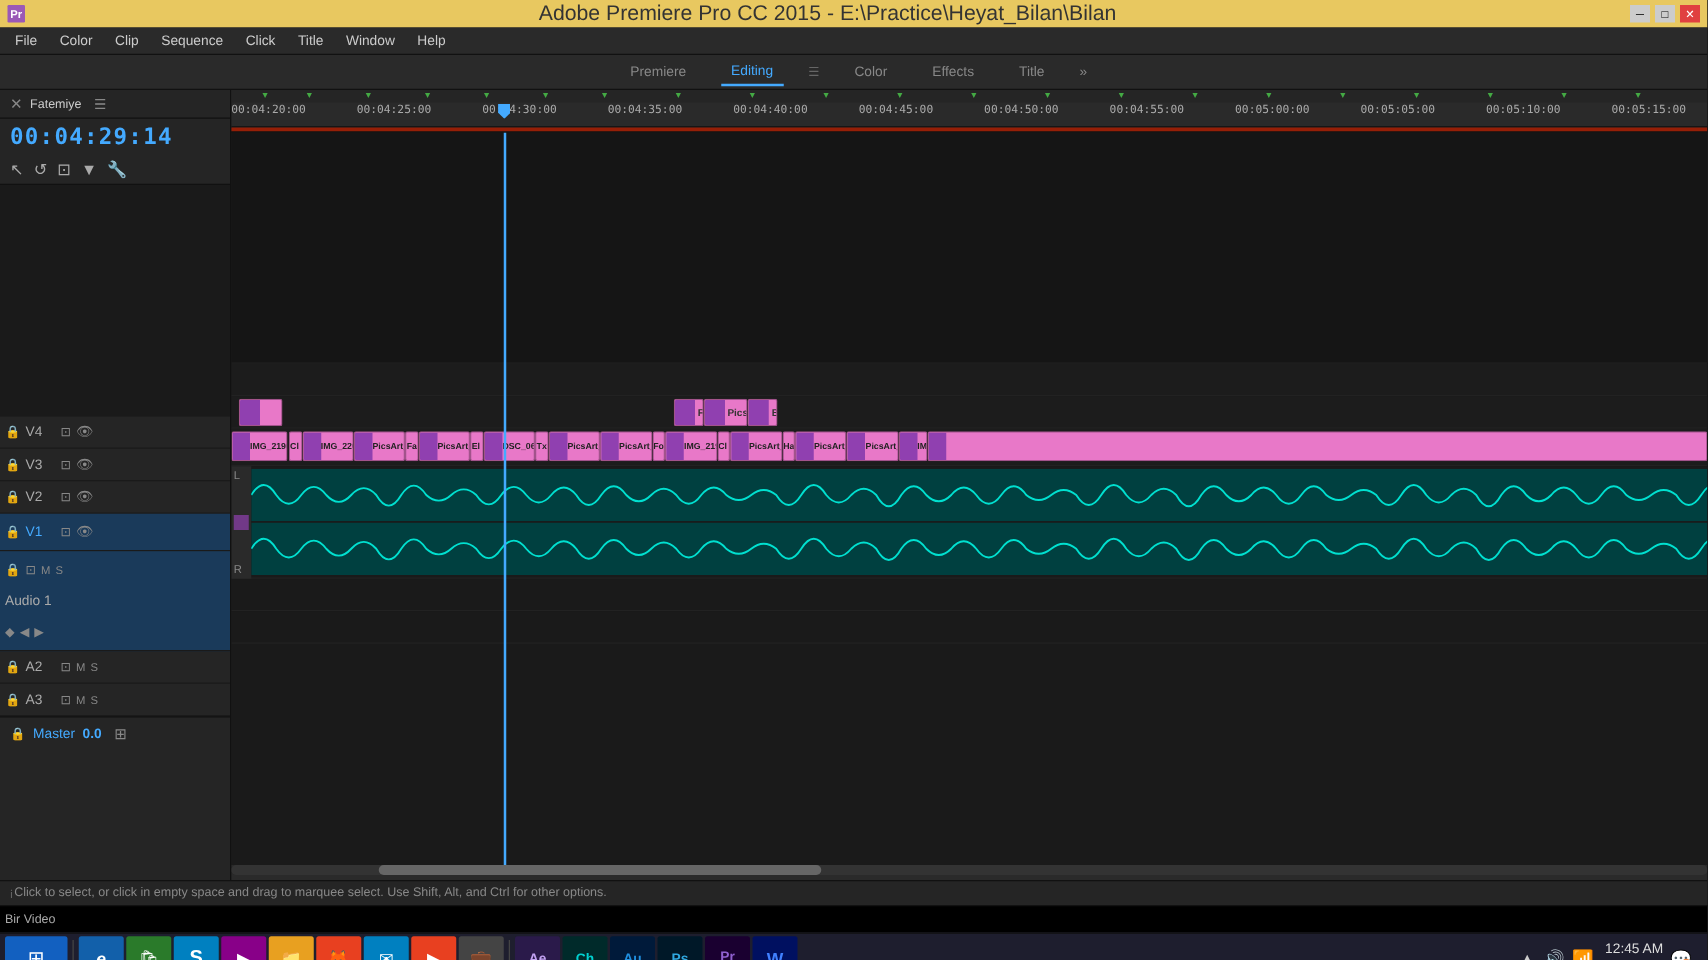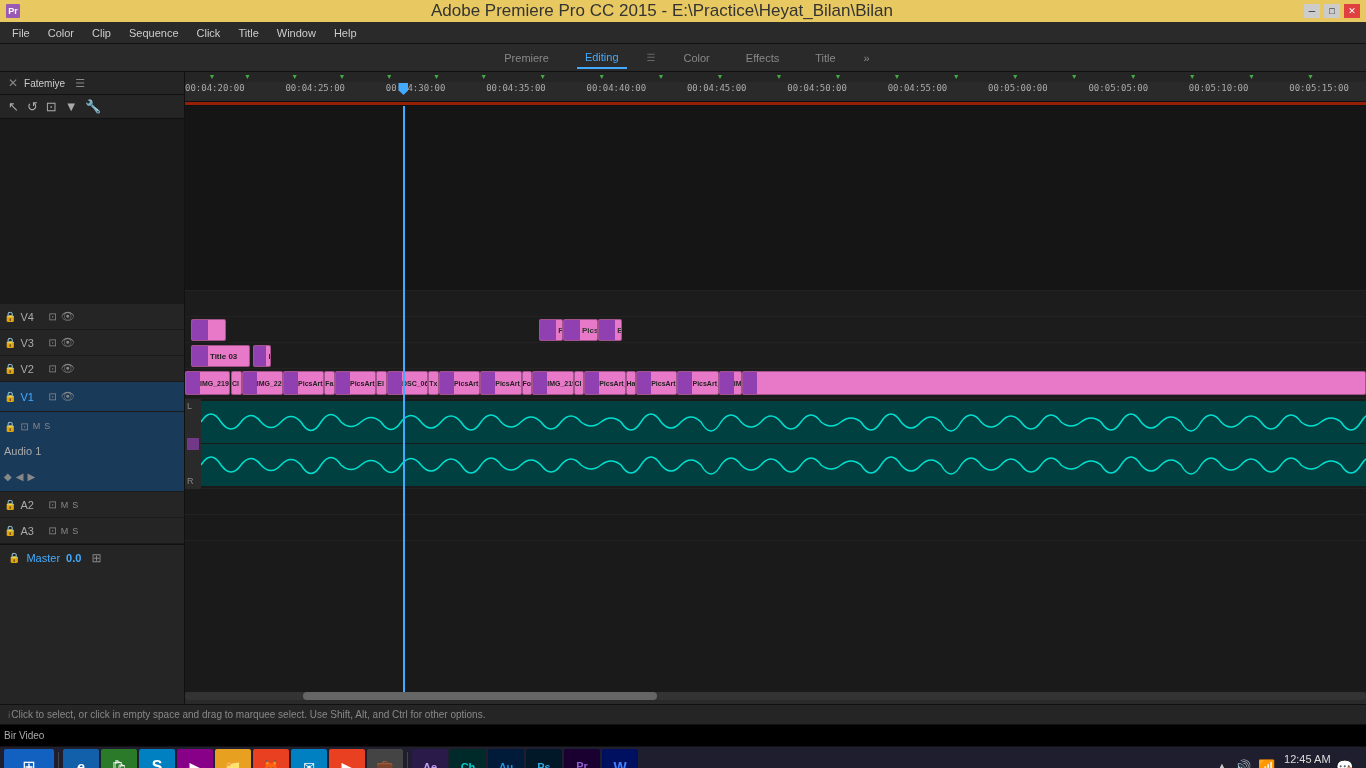--- a/index.html
+++ b/index.html
@@ -317,20 +317,21 @@
 </div>
 
 <div id="main">
 
   <div id="left-panel">
     <div id="seq-header">
       <span class="close-x">✕</span>
       <span class="seq-name">Fatemiye</span>
       <span class="menu-icon">☰</span>
     </div>
+    <div id="timecode">00:04:29:14</div>
     <div id="seq-tools">
       <span class="tool-btn">↖</span>
       <span class="tool-btn">↺</span>
       <span class="tool-btn">⊡</span>
       <span class="tool-btn">▼</span>
       <span class="tool-btn">🔧</span>
     </div>
 
     <div id="track-headers">
 
@@ -476,30 +477,20 @@
         <div class="clip clip-pink" style="left:32%;width:3%;top:2px;height:22px;">
           <div class="clip-thumb" style="width:16px;height:100%;background:#9040b0;flex-shrink:0;"></div>
           <span style="font-size:8px;color:#333;">PicsA</span>
         </div>
         <div class="clip clip-pink" style="left:35%;width:2%;top:2px;height:22px;">
           <div class="clip-thumb" style="width:16px;height:100%;background:#9040b0;flex-shrink:0;"></div>
           <span style="font-size:8px;color:#333;">Bla</span>
         </div>
       </div>
 
-      <div class="vcontent-row" style="height:26px;border-bottom:1px solid #222;background:#1c1c1c;position:relative;">
-        <div class="clip clip-pink" style="left:0.5%;width:5%;top:2px;height:22px;">
-          <div class="clip-thumb" style="width:16px;height:100%;background:#9040b0;flex-shrink:0;"></div>
-          <span style="font-size:8px;color:#222;font-weight:bold;">Title 03</span>
-        </div>
-        <div class="clip clip-pink" style="left:5.8%;width:1.5%;top:2px;height:22px;">
-          <div class="clip-thumb" style="width:12px;height:100%;background:#9040b0;flex-shrink:0;"></div>
-          <span style="font-size:8px;color:#222;">Ha</span>
-        </div>
-      </div>
 
       <div class="vcontent-row v1" style="height:30px;border-bottom:1px solid #222;background:#1c1c1c;position:relative;overflow:hidden;">
 
         <div style="position:absolute;top:2px;left:0;right:0;height:26px;display:flex;">
           <div class="clip clip-pink" style="position:absolute;left:0%;width:3.8%;height:24px;top:0;">
             <div style="width:14px;height:100%;background:#9040b0;flex-shrink:0;"></div>
             <span style="font-size:7px;color:#222;">IMG_2190</span>
           </div>
           <div class="clip clip-pink" style="position:absolute;left:3.9%;width:0.9%;height:24px;top:0;">
             <span style="font-size:7px;color:#222;">Cl</span>

